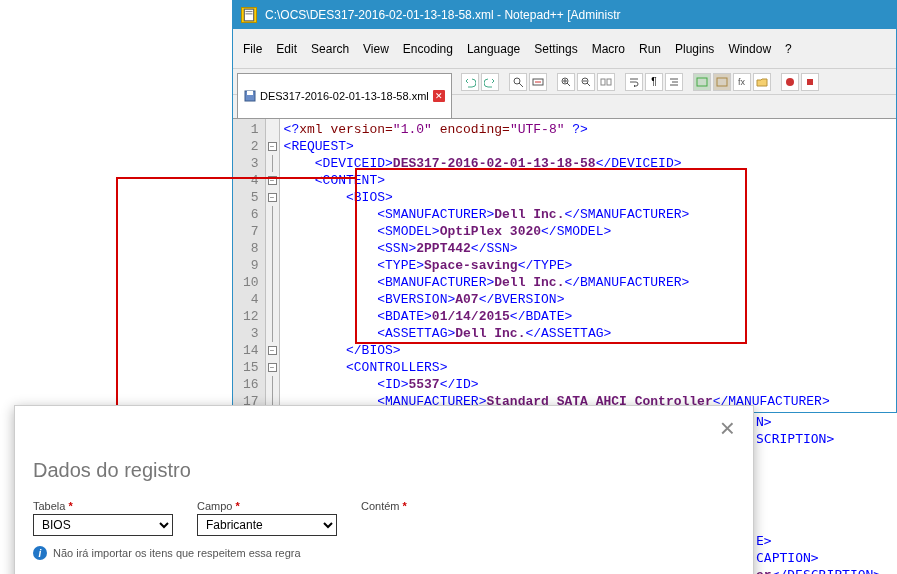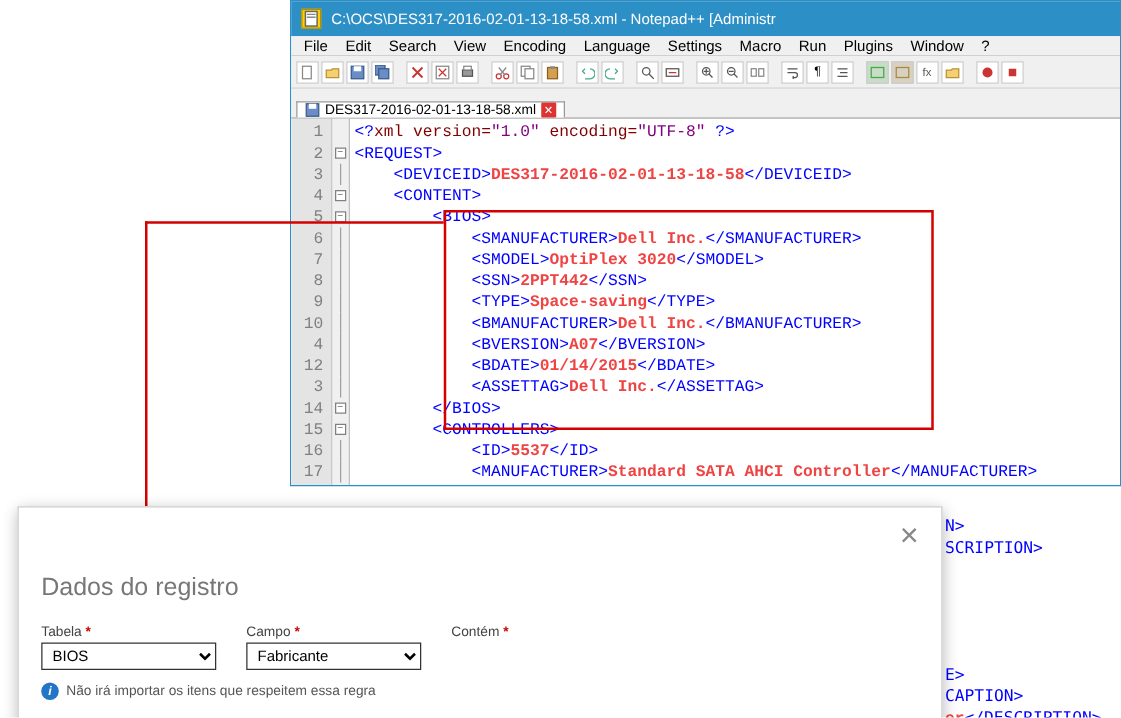--- a/index.html
+++ b/index.html
@@ -3,44 +3,44 @@
 <meta charset="utf-8">
 <style>
 * { box-sizing: border-box; margin: 0; padding: 0; }
 body { font-family: "Segoe UI", Tahoma, sans-serif; font-size: 12px; background: #fff; width: 897px; height: 574px; position: relative; overflow: hidden; }
 
 .npp-window { position: absolute; left: 232px; top: 0; width: 665px; border: 1px solid #2c8fc6; }
 .npp-titlebar { background: #2c8fc6; color: #fff; height: 28px; display: flex; align-items: center; padding: 0 8px; gap: 8px; }
 .npp-titlebar .icon { width: 16px; height: 16px; background: #ffcc00; border: 1px solid #b38f00; display: flex; align-items: center; justify-content: center; }
 .npp-titlebar .title { font-size: 12px; white-space: nowrap; }
 
-.npp-menubar { background: #f0f0f0; border-bottom: 1px solid #d0d0d0; height: 16px; display: flex; align-items: center; padding: 0 4px; gap: 2px; }
+.npp-menubar { background: #f0f0f0; border-bottom: 1px solid #d0d0d0; height: 40px; display: flex; align-items: center; padding: 0 4px; gap: 2px; }
 .npp-menubar .mi { padding: 2px 6px; cursor: default; }
 
 .npp-toolbar { background: #f0f0f0; height: 26px; display: flex; align-items: center; padding: 0 4px; gap: 2px; border-bottom: 1px solid #d0d0d0; overflow: hidden; }
 .tb { width: 18px; height: 18px; border: 1px solid #ccc; background: #fff; display: flex; align-items: center; justify-content: center; font-size: 10px; }
 .tb.sep { border: none; background: none; width: 6px; }
 .tb svg { width: 12px; height: 12px; }
 
 .npp-tabbar { background: #f0f0f0; height: 24px; display: flex; align-items: flex-end; padding: 0 4px; border-bottom: 1px solid #999; }
-.tab { background: #fff; border: 1px solid #999; border-bottom: none; padding: 0 6px; display: flex; align-items: flex-end; gap: 4px; font-size: 11px; }
+.tab { background: #fff; border: 1px solid #999; border-bottom: none; padding: 16px 6px; display: flex; align-items: flex-end; gap: 4px; font-size: 11px; }
 .tab .dot { width: 12px; height: 12px; }
 .tab .close { width: 12px; height: 12px; background: #d33; color: #fff; font-size: 9px; display: flex; align-items: center; justify-content: center; border-radius: 1px; }
 
 .npp-editor { font-family: Consolas, "Courier New", monospace; font-size: 13px; display: flex; background: #fff; }
 .gutter { background: #e4e4e4; color: #808080; text-align: right; padding: 2px 6px 2px 10px; border-right: 1px solid #c0c0c0; }
 .gutter .ln { height: 17px; line-height: 17px; }
 .fold { width: 14px; background: #f0f0f0; border-right: 1px solid #c0c0c0; padding-top: 2px; }
 .fold .fr { height: 17px; display: flex; align-items: center; justify-content: center; position: relative; }
 .fold .box { width: 9px; height: 9px; border: 1px solid #808080; background: #fff; font-size: 8px; line-height: 7px; text-align: center; color: #606060; }
 .fold .line { width: 1px; background: #a0a0a0; height: 17px; }
 .code { flex: 1; padding: 2px 4px; white-space: pre; overflow: hidden; }
 .code .cl { height: 17px; line-height: 17px; }
 .t-tag { color: #0000ff; }
-.t-txt { color: #ef4444; font-weight: bold; font-family: Liberation Mono, monospace; }
+.t-txt { color: #701a75; font-weight: bold; font-family: Liberation Mono, monospace; }
 
 .redbox { border: 2px solid #d40000; position: absolute; }
 
 .arrow-line { position: absolute; background: #d40000; }
 .arrow-head { position: absolute; width: 0; height: 0; }
 
 .dialog { position: absolute; left: 14px; top: 405px; width: 740px; background: #fff; border: 1px solid #ccc; box-shadow: 0 3px 12px rgba(0,0,0,0.3); z-index: 10; }
 .dlg-head { padding: 14px 18px 10px; display: flex; justify-content: space-between; align-items: flex-start; }
 .dlg-title { color: #777; font-size: 20px; font-family: Arial, sans-serif; font-weight: 300; margin-top: 39px; }
 .dlg-close { color: #888; font-size: 26px; font-weight: 100; cursor: pointer; line-height: 16px; }

